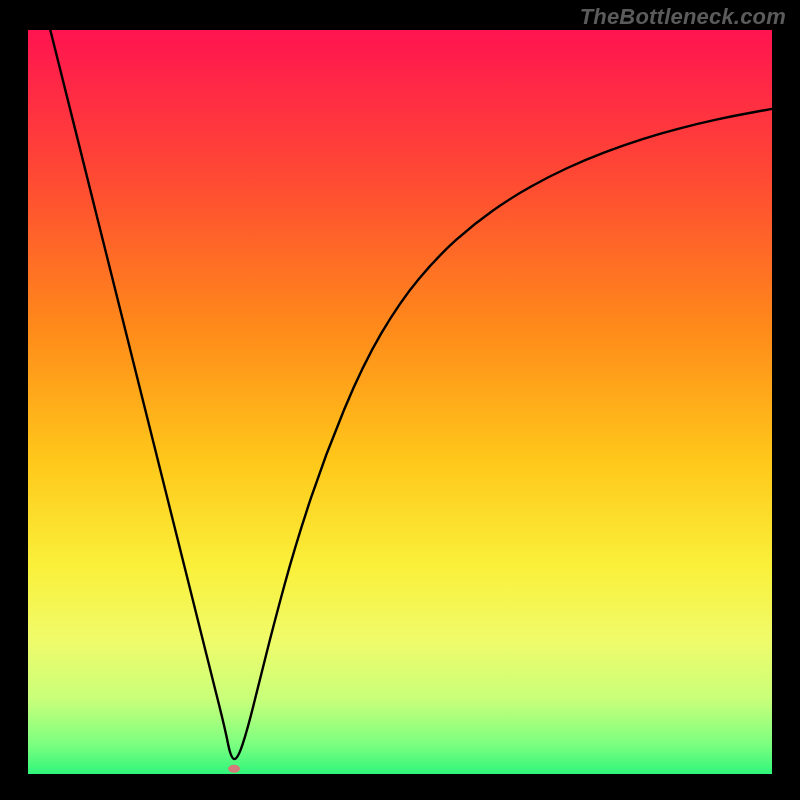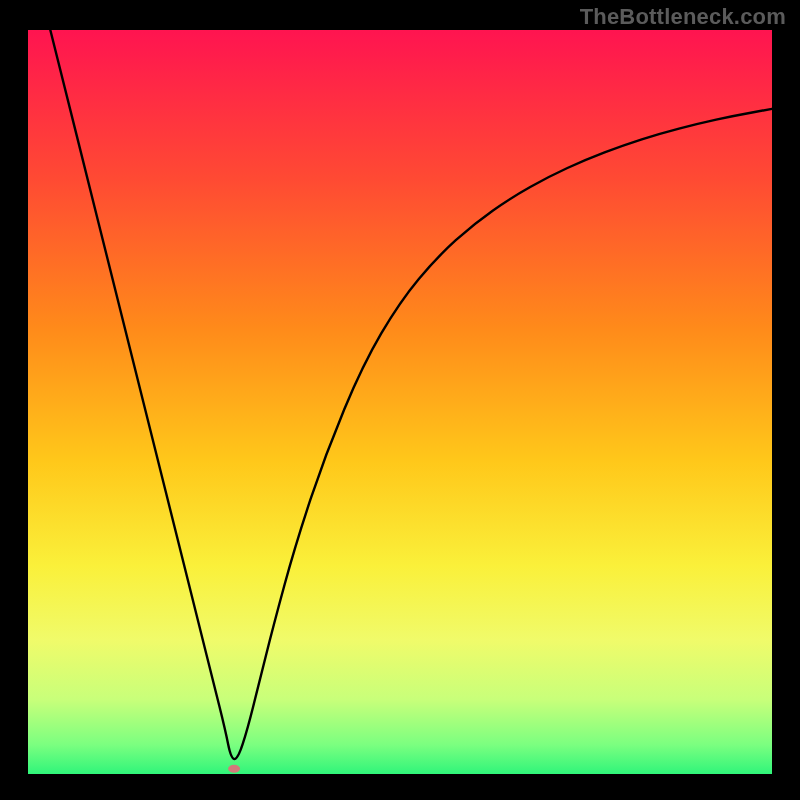--- a/index.html
+++ b/index.html
@@ -8,20 +8,21 @@
     width: 800px;
     height: 800px;
     background: #000;
     overflow: hidden;
   }
   .frame {
     position: relative;
     width: 800px;
     height: 688px;
     background: #000;
+    font-style: italic;
   }
   .watermark {
     position: absolute;
     top: 4px;
     right: 14px;
     font-family: Arial, Helvetica, sans-serif;
     font-size: 22px;
     font-weight: 600;
     color: #5b5b5b;
     letter-spacing: 0.2px;

